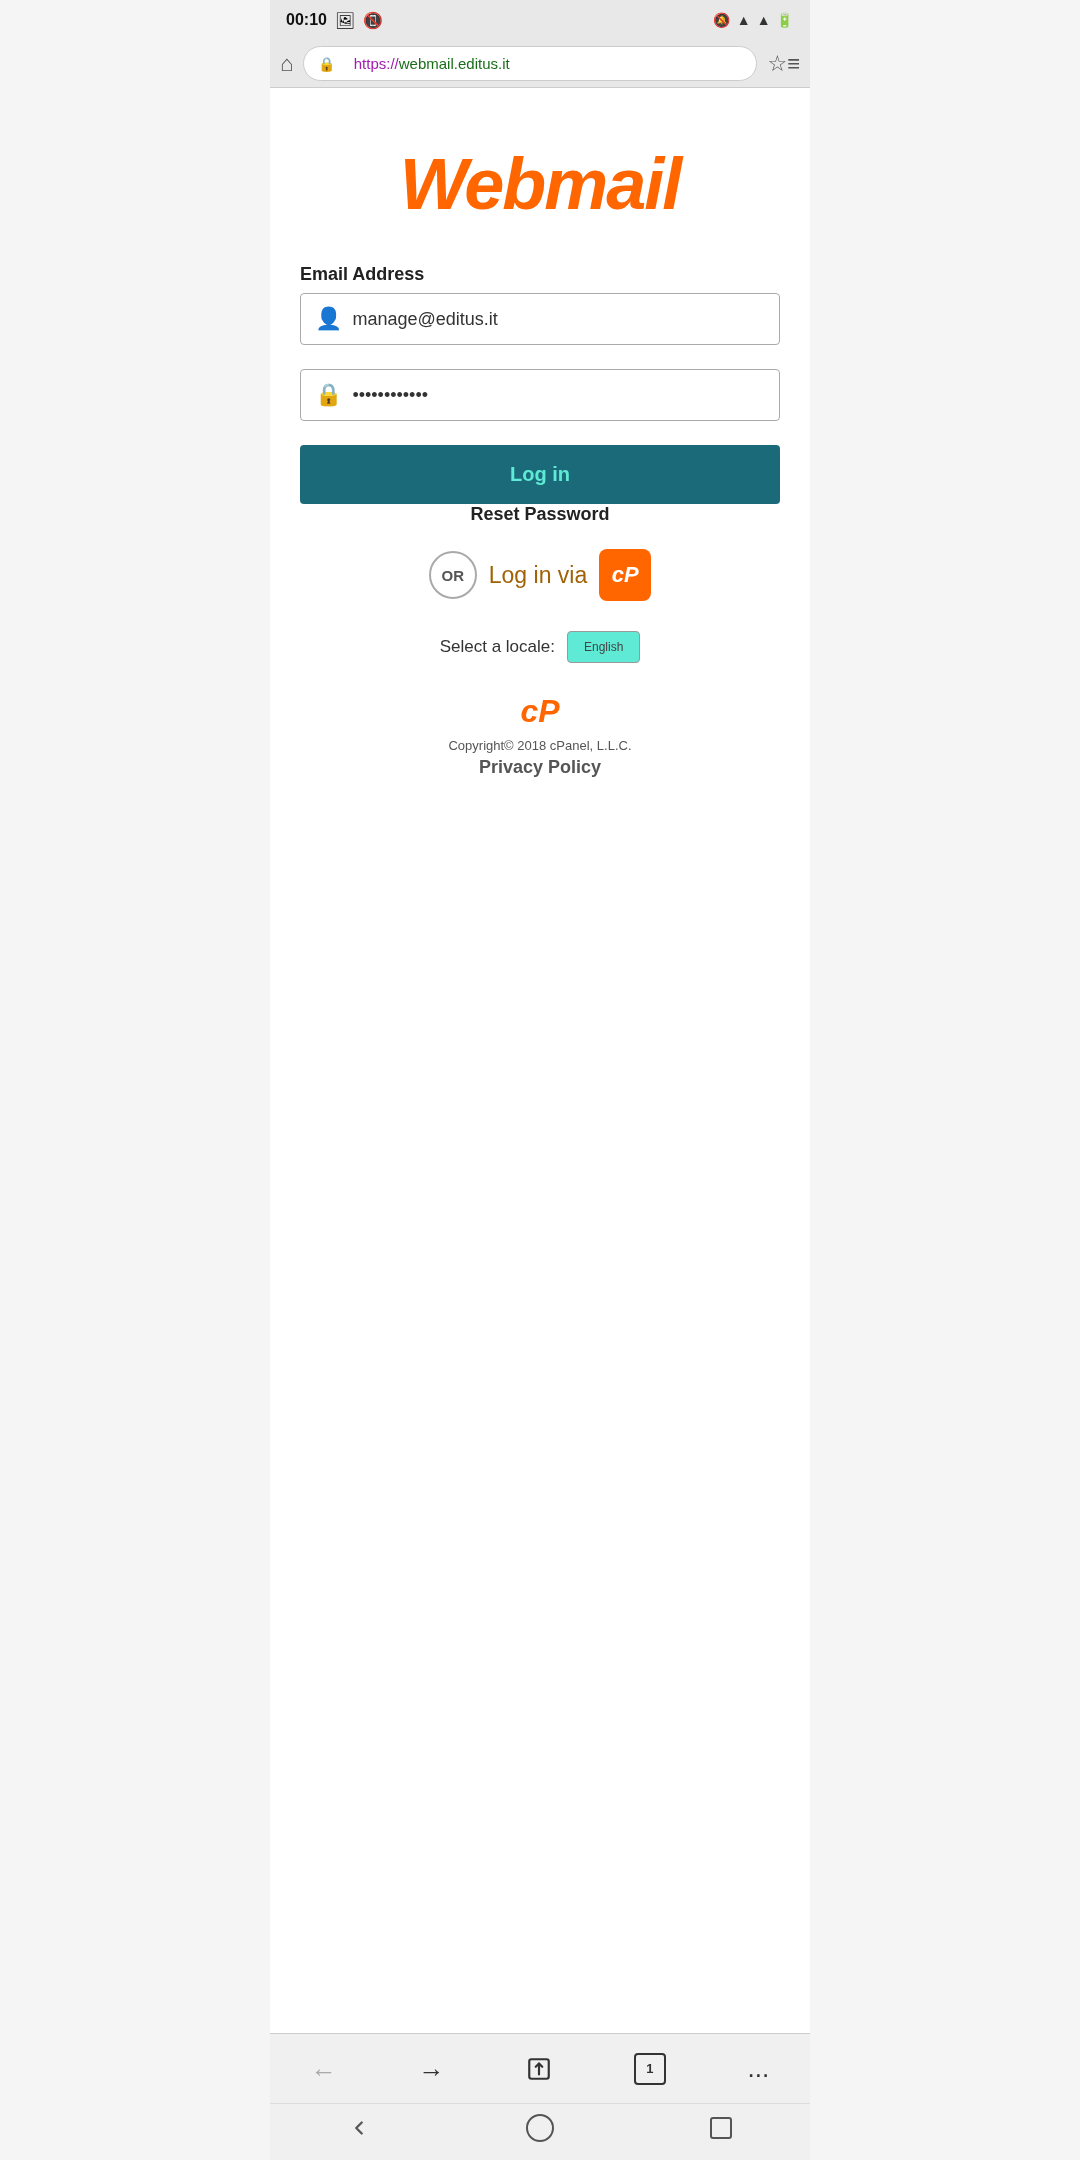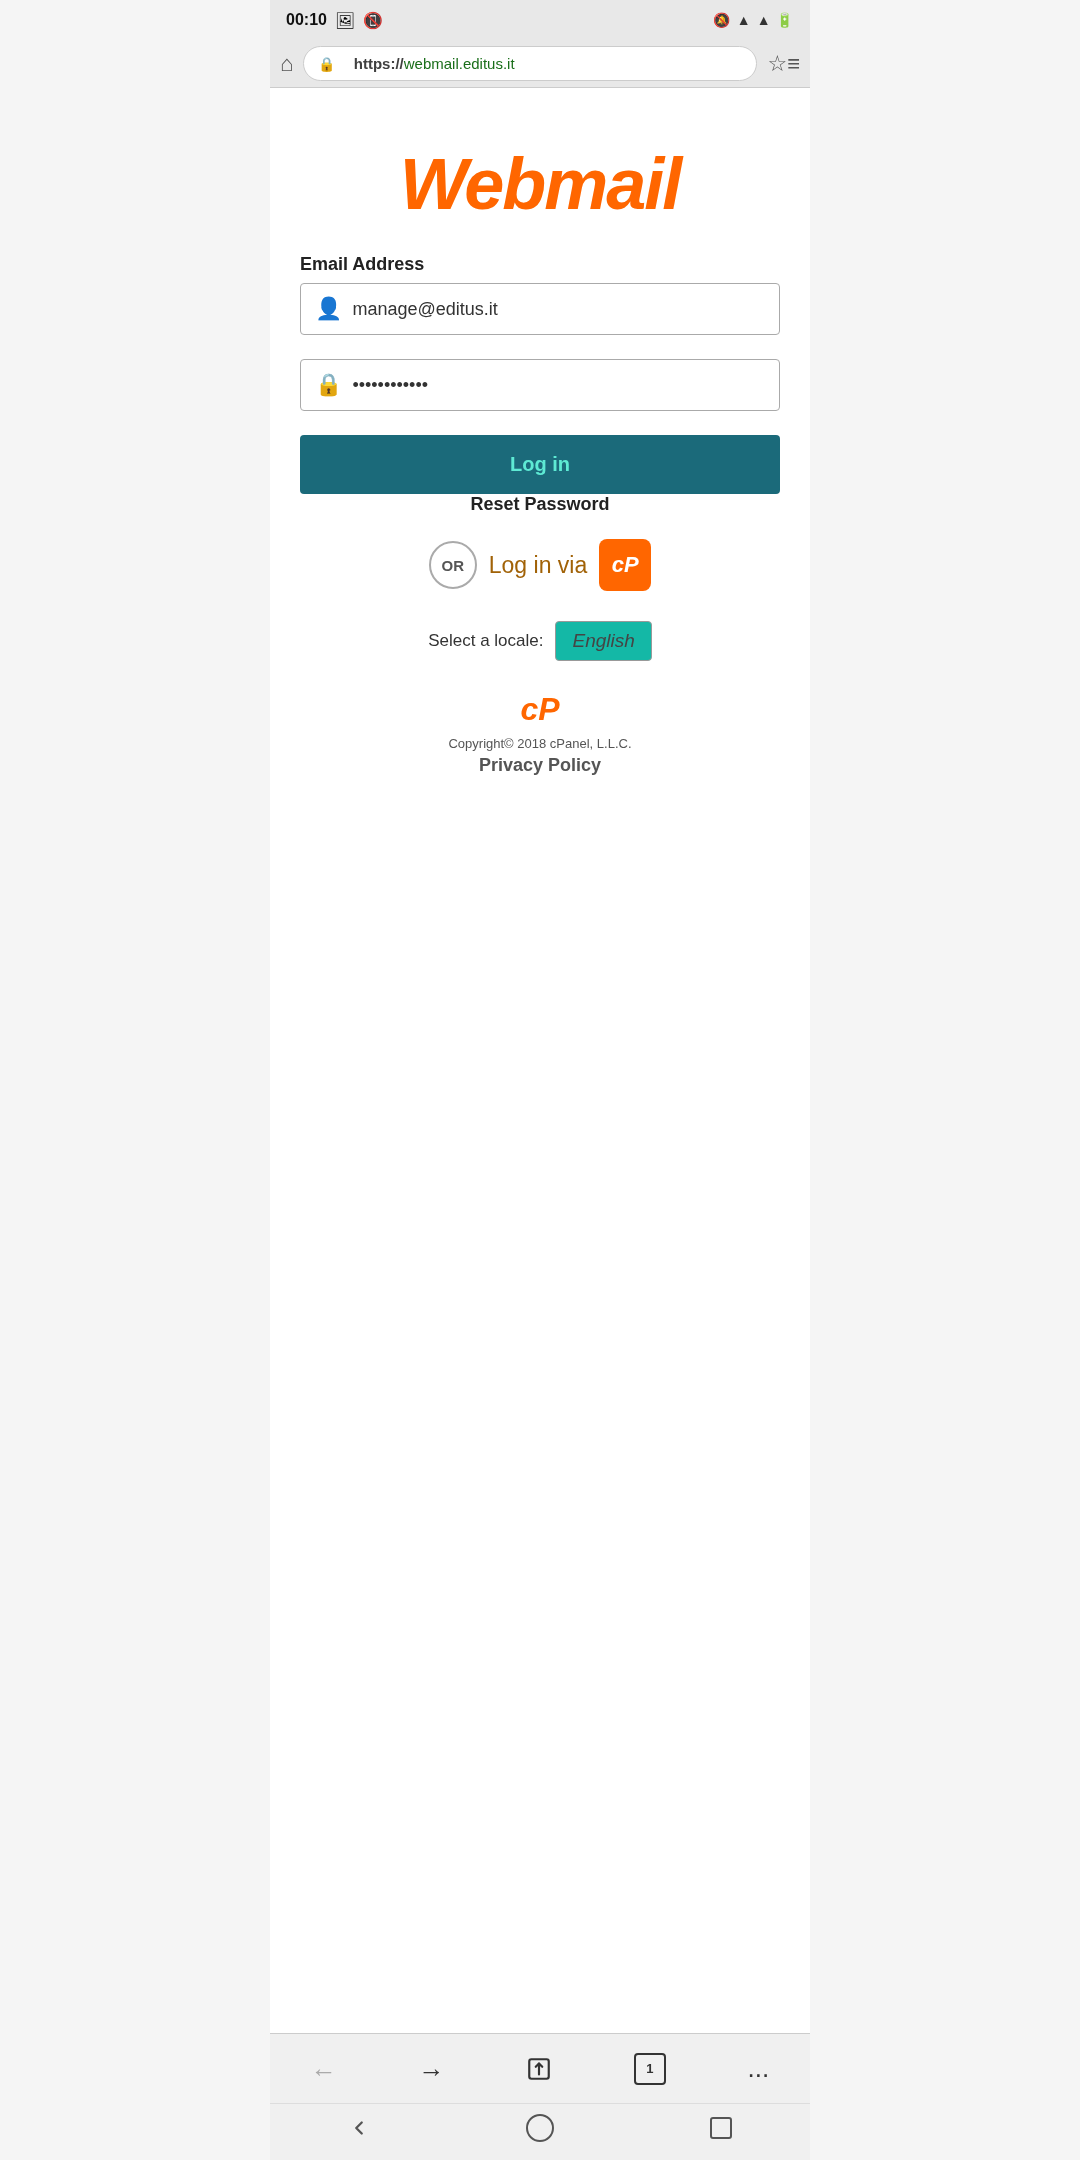--- a/index.html
+++ b/index.html
@@ -68,43 +68,43 @@
     }
     .lock-icon {
       color: #2a8a2a;
       font-size: 14px;
     }
     .url-text {
       font-size: 15px;
       color: #1a6e1a;
     }
     .url-text span.url-scheme {
-      color: #404040;
-      font-weight: bold;
+      color: #a21caf;
+      font-weight: normal;
       padding-left: 12px;
     }
     .browser-star-icon {
       font-size: 22px;
       color: #555;
       cursor: pointer;
     }
 
     
     .main-content {
       flex: 1;
       background: white;
       display: flex;
       flex-direction: column;
       align-items: center;
       padding: 60px 30px 30px 30px;
     }
 
     
     .logo-container {
-      margin-bottom: 34px;
+      margin-bottom: 44px;
       text-align: center;
     }
     .logo-text {
       font-size: 72px;
       font-weight: 900;
       font-style: italic;
       color: #f60;
       letter-spacing: -2px;
       line-height: 1;
       font-family: Arial Black, Arial, sans-serif;
@@ -216,28 +216,27 @@
       align-items: center;
       justify-content: center;
       gap: 12px;
       margin-bottom: 30px;
     }
     .locale-label {
       font-size: 17px;
       color: #333;
     }
     .locale-selector {
-      background: #14b8a6;
+      background: #5eead4;
       border: 1.5px solid #999;
       border-radius: 4px;
       padding: 8px 16px;
-      font-size: 19px;
+      font-size: 12px;
       color: #444;
       cursor: pointer;
-      font-style: italic;
     }
 
     
     .footer-area {
       text-align: center;
       margin-top: 10px;
     }
     .cpanel-logo-footer {
       font-size: 32px;
       font-weight: 900;

